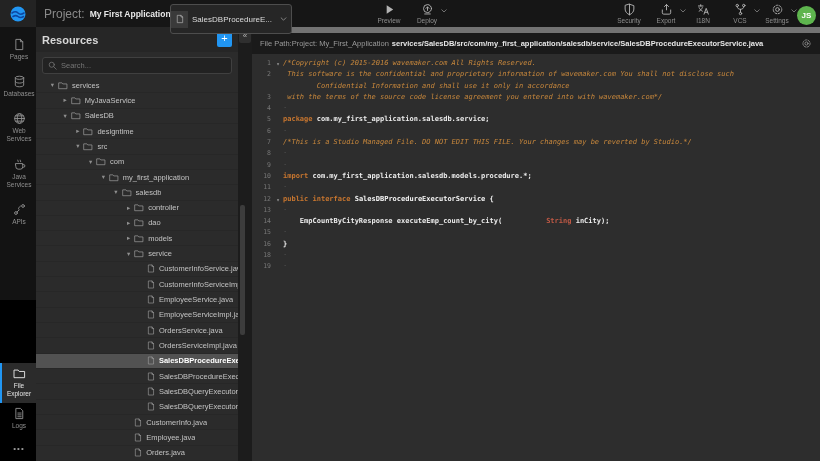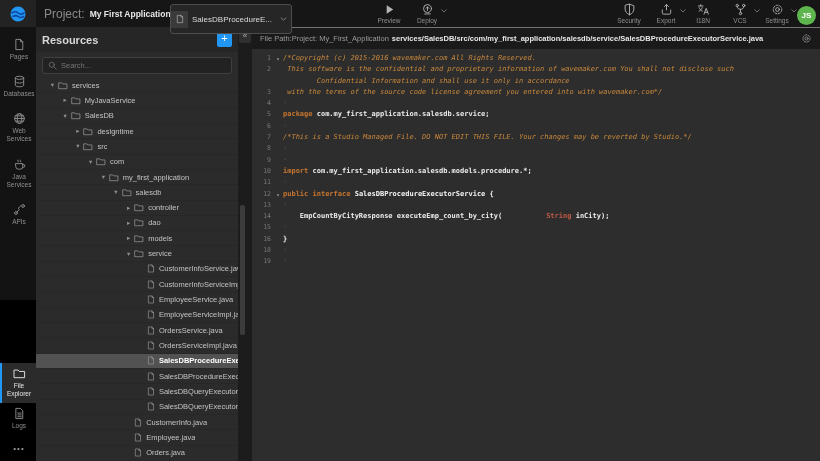--- a/index.html
+++ b/index.html
@@ -71,21 +71,21 @@
   .tree-row.selected .tr-label { color:#fff; font-weight:bold; }
 
   
   .strip { position:absolute; left:238px; top:27px; width:14px; bottom:0; background:#1c1c1c; }
   .collapse-btn { margin:3px auto 0; width:12px; height:13px; background:#2f2f2f; border-radius:2px;
     color:#b5b5b5; font-size:8px; text-align:center; line-height:12px; cursor:pointer; }
   .v-thumb { position:absolute; left:2px; top:178px; width:5px; height:130px; background:#3c3c3c; border-radius:2px; }
 
   
   .content { position:absolute; left:252px; top:27px; right:0; bottom:0; background:#2d2d2d;
-    border-top:1px solid #737373; }
+    border-top:6px solid #737373; }
   .pathbar { height:21px; background:#1a1a1a; display:flex; align-items:center; padding:0 8px; }
   .pathbar .pp { color:#9a9a9a; font-size:7.5px; white-space:nowrap; }
   .pathbar .path { color:#e8e8e8; font-size:7.5px; font-weight:bold; margin-left:3px;
     white-space:nowrap; overflow:hidden; flex:1; }
   .pathbar .gear { color:#9a9a9a; width:11px; height:11px; flex:none; cursor:pointer; }
   .pathbar .gear svg { width:11px; height:11px; }
   .editor { position:absolute; top:22px; left:0; right:0; bottom:0; background:#2d2d2d;
     font-family:"DejaVu Sans Mono", monospace; font-size:7px; line-height:11.3px; padding-top:3px; cursor:text; }
   .code-row { display:flex; height:11.3px; }
   .ln { width:21px; flex:none; text-align:right; color:#777; font-size:6.5px; padding-right:2px; }

